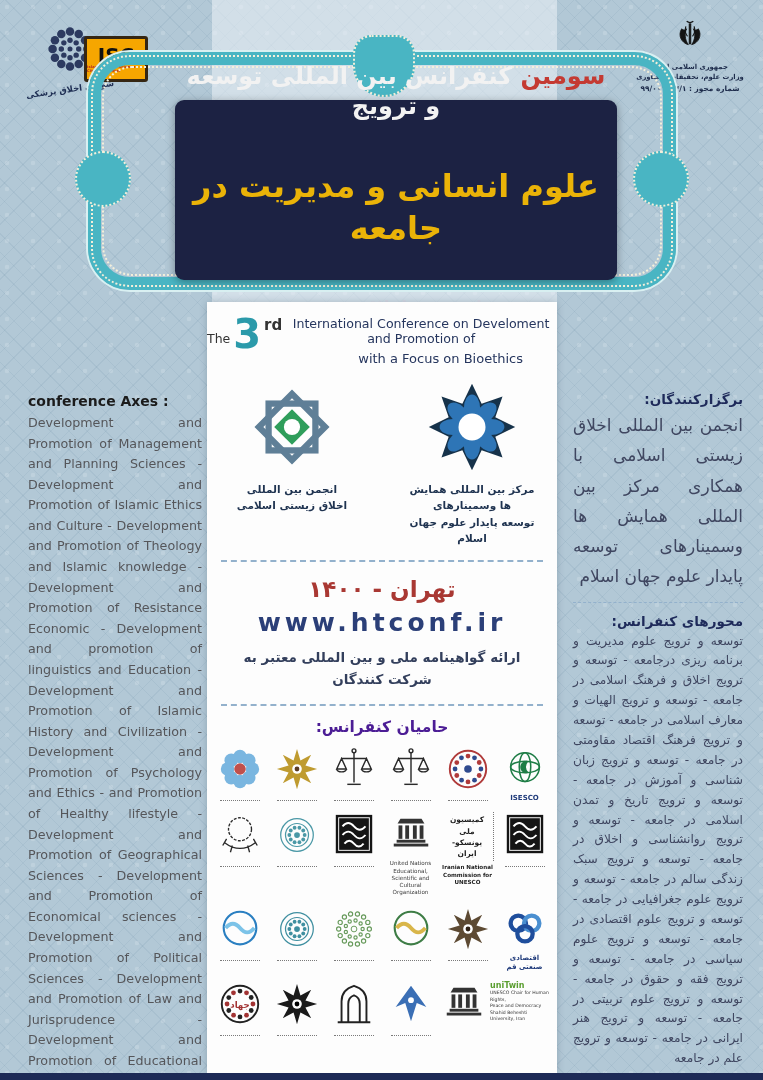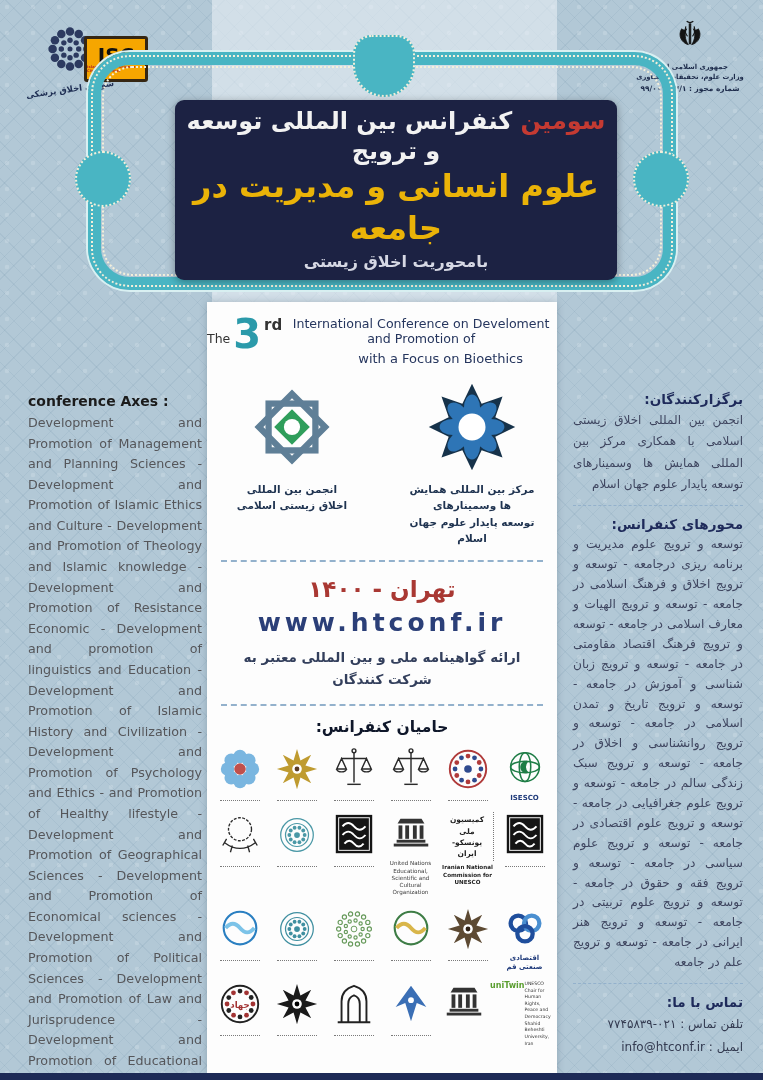--- a/index.html
+++ b/index.html
@@ -28,21 +28,21 @@
   .frame{position:absolute;left:88px;top:52px;width:588px;height:238px;
     border:13px solid #49b5c3;border-radius:42px;box-sizing:border-box;box-shadow:0 0 0 2px #d9f0f2;}
   .frame-dots{position:absolute;inset:-10px;border:2px dotted #f4efda;border-radius:38px;}
   .frame-dots-in{position:absolute;inset:1px;border:2px dotted #f4efda;border-radius:30px;}
   .medallion{position:absolute;background:#49b5c3;border:2px dotted #f4efda;border-radius:50%;}
   .med-left{left:-26px;top:86px;width:52px;height:52px;}
   .med-right{right:-26px;top:86px;width:52px;height:52px;}
   .med-top{left:50%;top:-30px;width:58px;height:58px;margin-left:-29px;border-radius:30% 30% 50% 50%;}
   .banner{position:absolute;left:175px;top:100px;width:442px;height:180px;background:#1c2243;border-radius:9px;
     display:flex;flex-direction:column;align-items:center;justify-content:center;direction:rtl;text-align:center;
-    box-shadow:0 2px 8px rgba(0,0,0,.35);}
+    box-shadow:0 2px 8px rgba(0,0,0,.35);gap:45px;}
   .banner-l1{font-size:24px;font-weight:bold;color:#f2f2f2;line-height:1.25;}
   .banner-accent{color:#c43a32;}
   .banner-l2{font-size:32px;font-weight:bold;color:#eab308;line-height:1.3;}
   .banner-l3{font-size:16px;font-weight:bold;color:#d6d8e4;line-height:1.5;}
 
   
   .card{position:absolute;left:207px;top:302px;width:350px;height:771px;background:#fdfdfd;
     box-shadow:0 0 7px rgba(40,60,80,.25);}
   .etitle{padding-top:14px;text-align:center;color:#26365e;}
   .etitle-row{display:flex;justify-content:center;align-items:flex-end;gap:3px;}
@@ -52,43 +52,43 @@
   .et-l1{font-size:12.6px;color:#26365e;padding-bottom:3px;}
   .et-l2{font-size:19px;font-weight:bold;margin-top:2px;}
   .et-l3{font-size:13px;text-align:right;padding-right:34px;margin-top:2px;}
   .org-logos{margin-top:16px;display:flex;justify-content:center;gap:40px;}
   .org-logo{display:flex;flex-direction:column;align-items:center;width:140px;}
   .org-cap{margin-top:9px;font-size:10.5px;font-weight:bold;color:#1f3350;line-height:1.55;text-align:center;direction:rtl;}
   .dash-sep{width:322px;margin:14px auto 0;border-top:2px dashed #93b1cc;}
   .city-year{margin-top:14px;text-align:center;font-size:23px;font-weight:bold;color:#a93833;}
   .website{margin-top:6px;text-align:center;font-size:25px;font-weight:bold;color:#2b3f78;letter-spacing:4px;}
   .cert{margin-top:10px;text-align:center;font-size:13.5px;font-weight:bold;color:#333f5c;line-height:1.6;direction:rtl;}
-  .sp-heading{margin-top:12px;text-align:center;font-size:15.5px;font-weight:bold;color:#0f172a;direction:rtl;}
+  .sp-heading{margin-top:12px;text-align:center;font-size:15.5px;font-weight:bold;color:#4c1d95;direction:rtl;}
   .sp-grid{margin:10px auto 0;width:338px;display:grid;grid-template-columns:repeat(6,1fr);column-gap:4px;row-gap:9px;}
   .sp-cell{display:flex;flex-direction:column;align-items:center;justify-content:flex-start;}
   .sp-logo{width:46px;height:46px;display:flex;align-items:center;justify-content:center;}
   .sp-cap{font-size:5.6px;color:#3a3a3a;text-align:center;line-height:1.3;margin-top:2px;}
   .sp-cap.fa{font-size:7px;font-weight:bold;color:#1f3a7a;direction:rtl;}
   .sp-squig{width:40px;height:4px;border-bottom:1.4px dotted #7a7a7a;margin-top:4px;}
   .span2{grid-column:span 2;}
   .tb{width:100%;text-align:center;}
   .tb-fa{font-size:7.5px;font-weight:bold;color:#222;direction:rtl;line-height:1.5;border-right:1px dotted #777;padding:2px 4px;}
   .tb-en{font-size:5.6px;font-weight:bold;color:#222;margin-top:3px;line-height:1.35;}
   .ut{display:flex;align-items:flex-start;gap:3px;width:100%;}
-  .ut-col{display:flex;flex-direction:row;align-items:flex-start;}
+  .ut-col{display:flex;flex-direction:column;align-items:flex-start;}
   .ut-label{font-size:8px;font-weight:bold;color:#5a9e2f;}
   .ut-cap{font-size:4.6px;color:#333;line-height:1.45;text-align:left;}
 
   
   .left-col{position:absolute;left:28px;top:393px;width:174px;color:#55565a;}
   .lc-heading{font-size:14px;font-weight:bold;color:#1b1b1b;}
   .lc-body{margin-top:4px;font-size:12.7px;line-height:1.62;text-align:justify;}
   .right-col{position:absolute;left:573px;top:391px;width:170px;direction:rtl;color:#3f4660;}
   .rc-heading{font-size:13.5px;font-weight:bold;color:#1e2a5a;margin-bottom:3px;}
-  .rc-body{font-size:12px;line-height:1.78;text-align:justify;}
+  .rc-body{font-size:17px;line-height:1.78;text-align:justify;}
   .rc-axes{font-size:12.2px;line-height:1.63;text-align:justify;}
   .rc-sep{margin:10px 0;border-top:1.6px dashed #93b1cc;}
   .rc-contact-line{font-size:12px;line-height:1.9;color:#333a50;}
   .bottom-bar{position:absolute;left:0;bottom:0;width:763px;height:7px;background:#1d2a56;}
 </style>
 </head>
 <body>
 
 <div class="page">
   <div class="light-strip"></div>

